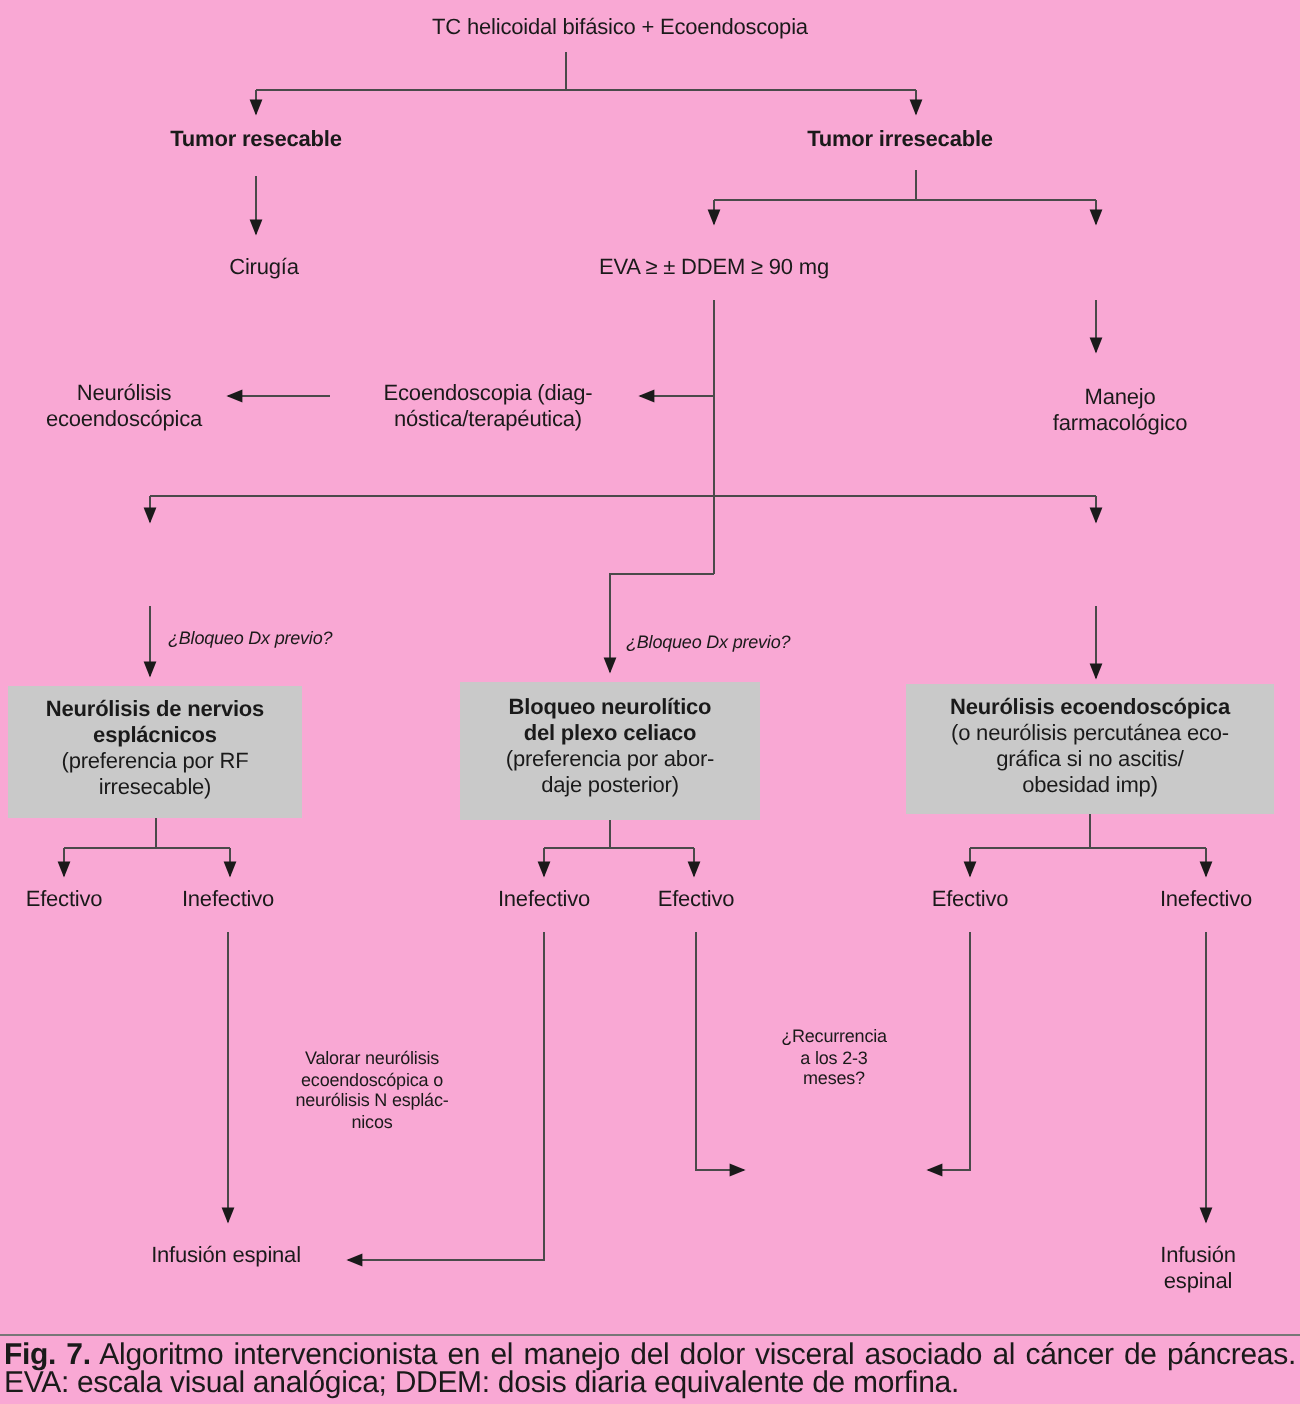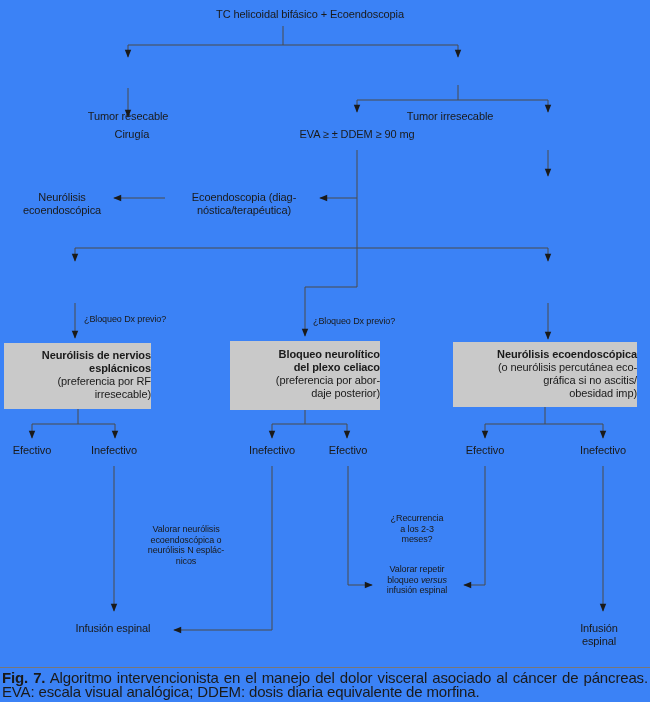--- a/index.html
+++ b/index.html
@@ -1,45 +1,46 @@
 <!DOCTYPE html>
 <html><head>
 <meta charset="utf-8">
 <style>
   html,body{margin:0;padding:0;background:#ffffff;}
   .figure{
     position:relative;
     width:650px;height:702px;
-    background:#3b82f6;
+    background:#f9a8d4;
     font-family:"Liberation Sans", sans-serif;
     color:var(--text,#1a1a1a);
     overflow:hidden;
   }
   .connectors{position:absolute;left:0;top:0;}
   .node{
     position:absolute;
     transform:translateX(-50%);
     text-align:center;
     font-size:11px;
     line-height:12.5px;
     letter-spacing:-0.1px;
     white-space:pre-line;
   }
-  .bold{font-weight:400;margin-top:46px;}
+  .bold{font-weight:700;}
   .small{font-size:9px;line-height:10.5px;}
   .lbl{
     position:absolute;
     font-size:9px;
     letter-spacing:-0.1px;
     white-space:nowrap;
+    font-style:italic;
   }
   .gbox{
     position:absolute;
     background:var(--box-fill,#c9c9c9);
-    text-align:right;
+    text-align:center;
     font-size:11px;
     line-height:13px;
     letter-spacing:-0.1px;
     box-sizing:border-box;
     padding-top:6px;
   }
   .gbox-title{font-weight:700;}
   .ml{white-space:pre-line;}
   .rule{
     position:absolute;left:0;top:667px;width:650px;height:0;
@@ -103,20 +104,21 @@
       <path d="M348,466 V585 H372" marker-end="url(#ah)"></path>
       <path d="M485,466 V585 H464" marker-end="url(#ah)"></path>
     </g>
   </svg>
 
   <div class="node" style="left:310px;top:8px">TC helicoidal bifásico + Ecoendoscopia</div>
   <div class="node bold" style="left:128px;top:64px">Tumor resecable</div>
   <div class="node bold" style="left:450px;top:64px">Tumor irresecable</div>
   <div class="node" style="left:132px;top:128px">Cirugía</div>
   <div class="node" style="left:357px;top:128px">EVA ≥ ± DDEM ≥ 90 mg</div>
+  <div class="node" style="left:560px;top:193px">Manejo farmacológico</div>
   <div class="node" style="left:244px;top:191px">Ecoendoscopia (diag-
 nóstica/terapéutica)</div>
   <div class="node" style="left:62px;top:191px">Neurólisis
 ecoendoscópica</div>
 
   <div class="lbl" style="left:84px;top:314px">¿Bloqueo Dx previo?</div>
   <div class="lbl" style="left:313px;top:316px">¿Bloqueo Dx previo?</div>
 
   <div class="gbox" style="left:4px;top:343px;width:147px;height:66px">
     <div class="gbox-title ml">Neurólisis de nervios
@@ -144,23 +146,20 @@
   <div class="node" style="left:485px;top:444px">Efectivo</div>
   <div class="node" style="left:603px;top:444px">Inefectivo</div>
 
   <div class="node small" style="left:186px;top:524px">Valorar neurólisis
 ecoendoscópica o
 neurólisis N esplác-
 nicos</div>
   <div class="node small" style="left:417px;top:513px">¿Recurrencia
 a los 2-3
 meses?</div>
-  <div class="node small" style="left:417px;top:564px"><span>Valorar repetir
-bloqueo </span><em>versus</em><span>
-infusión espinal</span></div>
 
   <div class="node" style="left:113px;top:622px">Infusión espinal</div>
   <div class="node" style="left:599px;top:622px">Infusión espinal</div>
 
   <div class="rule"></div>
   <div class="caption"><b>Fig. 7.</b><span> Algoritmo intervencionista en el manejo del dolor visceral asociado al cáncer de páncreas. EVA: escala visual analógica; DDEM: dosis diaria equivalente de morfina.</span></div>
 
 </div>
 
 </body></html>

